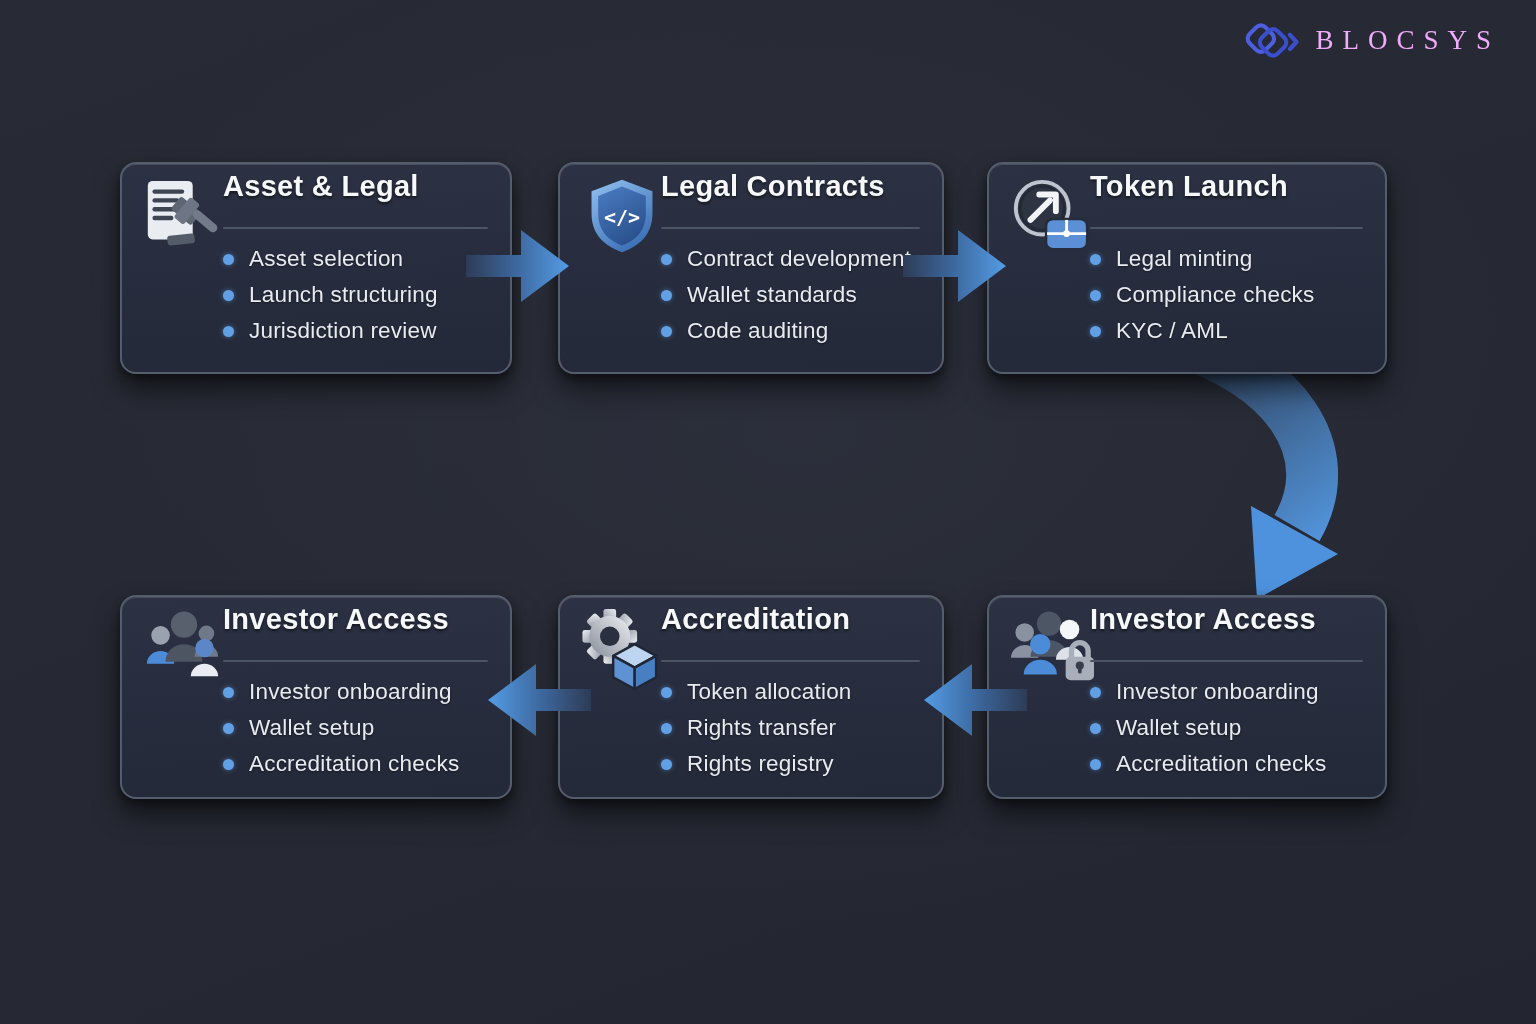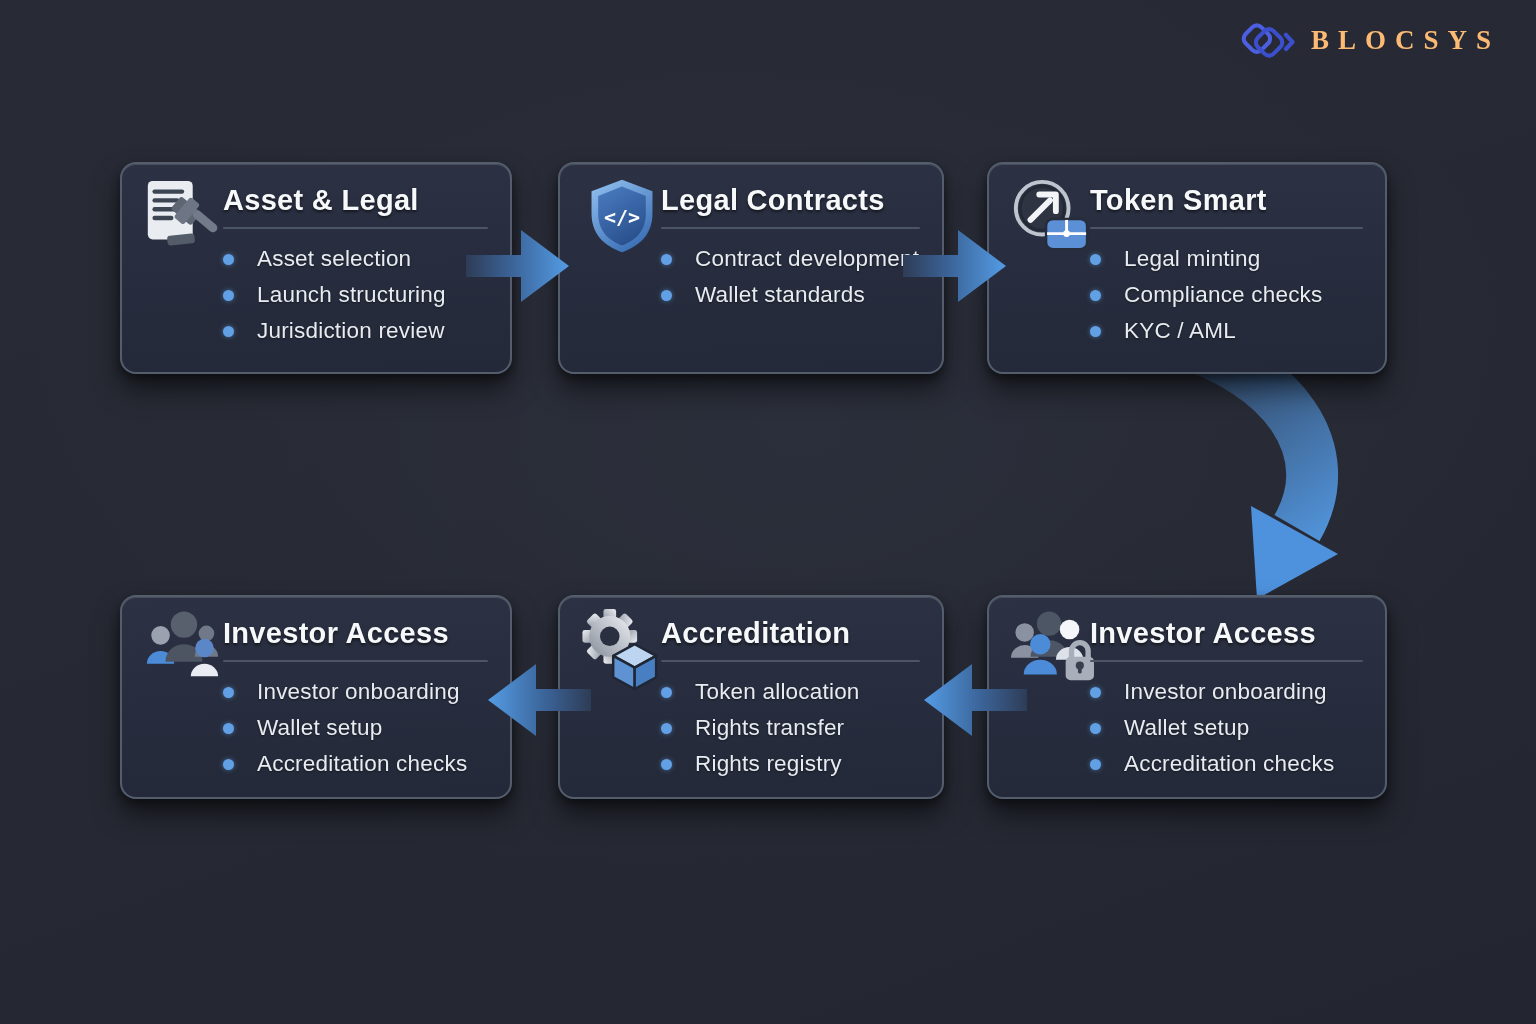--- a/index.html
+++ b/index.html
@@ -18,43 +18,43 @@
   .card{
     position:absolute;
     background:linear-gradient(178deg,#2c3244 0%,#272d3e 50%,#232938 100%);
     border:2.5px solid #535d6c;
     border-radius:16px;
     box-shadow:0 16px 26px rgba(0,0,0,.5), 0 4px 8px rgba(0,0,0,.4), inset 0 1px 0 rgba(255,255,255,.14);
     z-index:2;
   }
   .card .icon{position:absolute;left:18px;top:12px;width:82px;height:82px;display:block;}
   .card-title{
-    position:absolute;left:101px;top:20px;margin:0;
+    position:absolute;left:101px;top:6px;margin:0;
     font-size:29px;font-weight:700;color:#f6f8fa;letter-spacing:.3px;
     text-shadow:0 2px 3px rgba(0,0,0,.55);
     white-space:nowrap;
   }
   .divider{position:absolute;left:101px;right:22px;top:63px;height:2px;background:#4c5564;border-radius:1px;}
   .bullets{position:absolute;left:101px;top:77px;margin:0;padding:0;list-style:none;}
-  .bullet{display:flex;align-items:center;height:36px;gap:23px;}
+  .bullet{display:flex;align-items:center;height:36px;gap:15px;}
   .bullet-label{
     font-size:22.5px;color:#e8ebf0;letter-spacing:.2px;
     text-shadow:0 1px 2px rgba(0,0,0,.45);white-space:nowrap;
   }
   .dot{width:11px;height:11px;border-radius:50%;background:#62a0e6;flex:0 0 auto;
        box-shadow:0 0 5px rgba(98,160,230,.55);}
   
   .layer{position:absolute;inset:0;pointer-events:none;}
   #curve-layer{z-index:1;}
   #arrow-layer{z-index:3;}
   
   .logo{position:absolute;top:18px;right:36px;display:flex;align-items:center;gap:10px;z-index:4;}
   .logo-text{
     font-family:"Liberation Serif",serif;
-    font-size:27px;font-weight:700;color:#fdba74;letter-spacing:9px;
+    font-size:27px;font-weight:400;color:#f0abfc;letter-spacing:9px;
   }
 </style>
 </head>
 <body>
 
 <div class="stage"></div>
 
 <svg id="curve-layer" class="layer" width="1536" height="1024" viewBox="0 0 1536 1024">
   <defs>
     <linearGradient id="curveGrad" gradientUnits="userSpaceOnUse" x1="1180" y1="360" x2="1320" y2="560">
@@ -151,39 +151,43 @@
   <div class="divider"></div>
   <ul class="bullets">
     <li class="bullet">
       <span class="dot"></span>
       <span class="bullet-label">Contract development</span>
       </li>
     <li class="bullet">
       <span class="dot"></span>
       <span class="bullet-label">Wallet standards</span>
       </li>
+    <li class="bullet">
+      <span class="dot"></span>
+      <span class="bullet-label">Code auditing</span>
+      </li>
   </ul>
 </section>
 
 <section class="card" style="left:987px;top:162px;width:396px;height:208px">
   <span class="icon">
     <svg viewBox="0 0 88 84" width="86" height="82">
       <circle cx="36" cy="33" r="27" fill="#2e3442" stroke="#bfc5cf" stroke-width="4"></circle>
       <circle cx="36" cy="33" r="22.5" fill="none" stroke="#1c212c" stroke-width="3" opacity="0.55"></circle>
       <path d="M24 45 L44 25" stroke="#f2f4f8" stroke-width="6" stroke-linecap="round"></path>
       <path d="M33 19 H50 V36" fill="none" stroke="#f2f4f8" stroke-width="6" stroke-linejoin="round" stroke-linecap="round"></path>
       <g>
         <rect x="40" y="44" width="42" height="31" rx="7" fill="#5b8fd6" stroke="#262c3a" stroke-width="2.5"></rect>
         <line x1="41" y1="59" x2="81" y2="59" stroke="#ffffff" stroke-width="3"></line>
         <line x1="61" y1="45" x2="61" y2="59" stroke="#ffffff" stroke-width="3"></line>
         <circle cx="61" cy="59" r="3.5" fill="#ffffff"></circle>
       </g>
     </svg>
   </span>
-  <h2 class="card-title">Token Smart</h2>
+  <h2 class="card-title">Token Launch</h2>
   <div class="divider"></div>
   <ul class="bullets">
     <li class="bullet">
       <span class="dot"></span>
       <span class="bullet-label">Legal minting</span>
       </li>
     <li class="bullet">
       <span class="dot"></span>
       <span class="bullet-label">Compliance checks</span>
       </li>

